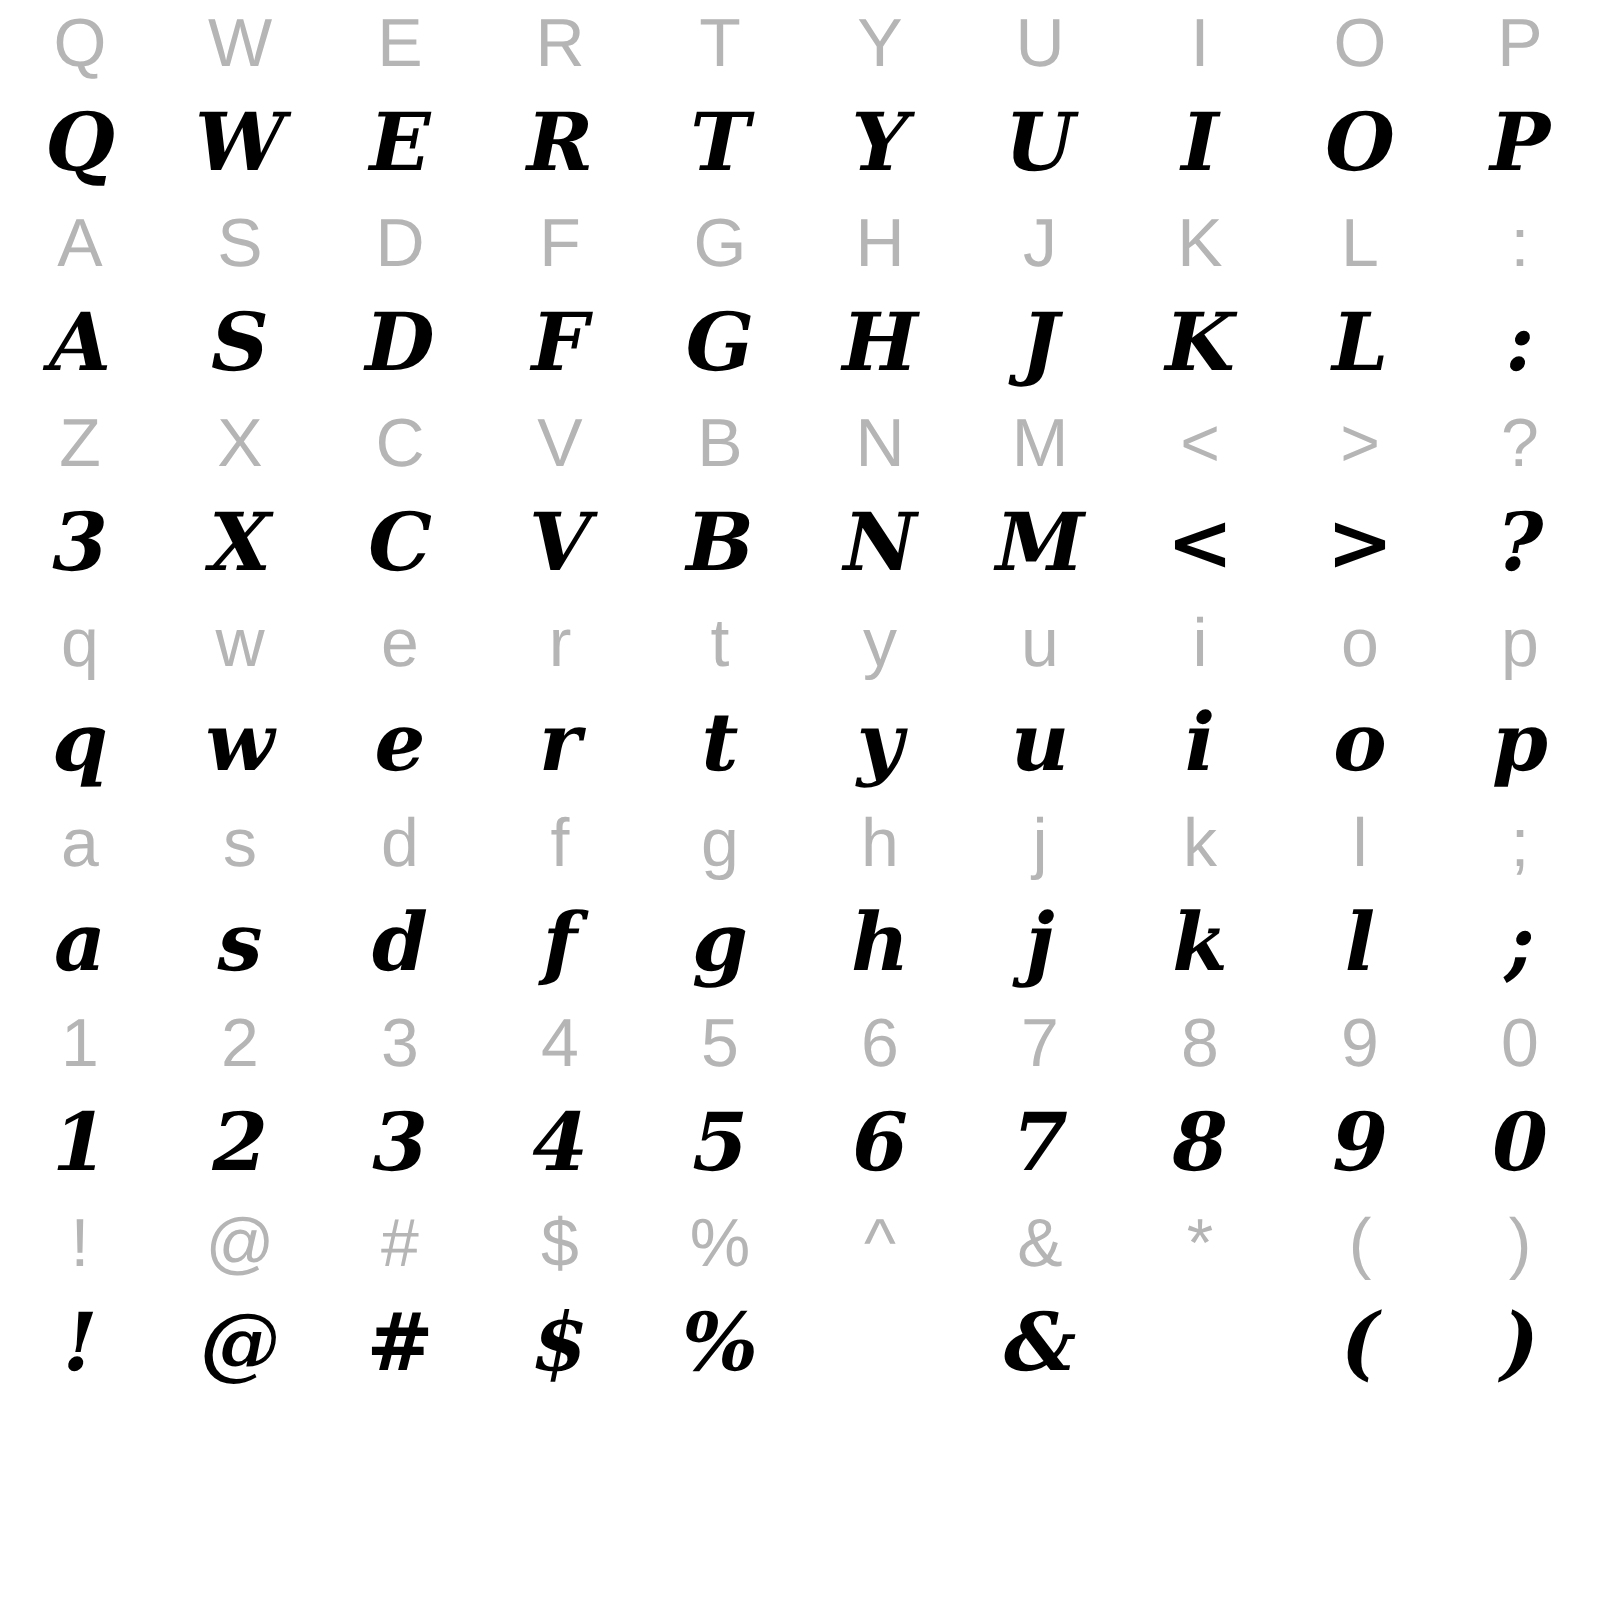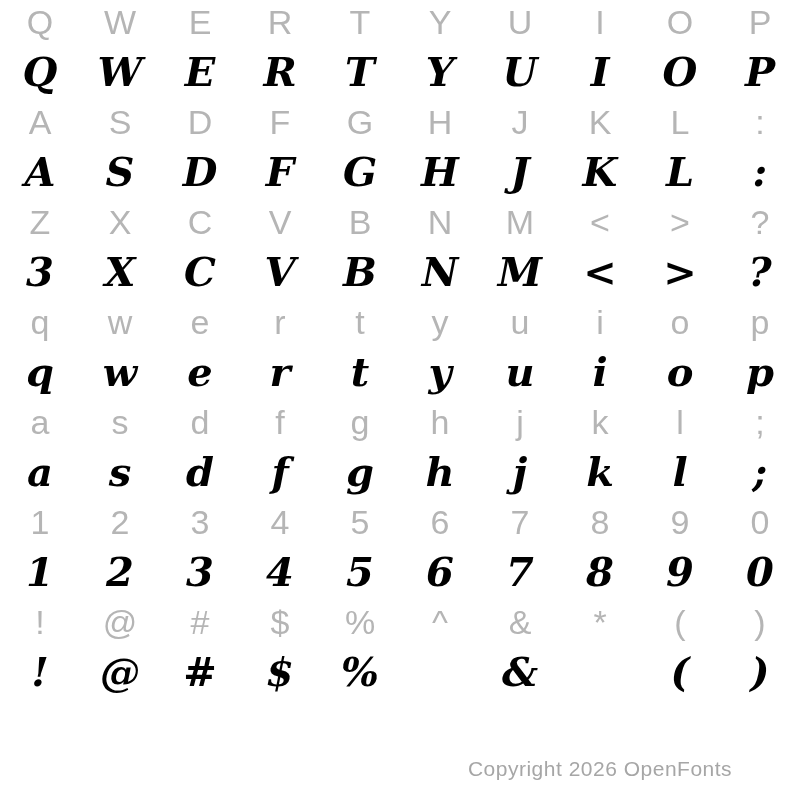--- a/index.html
+++ b/index.html
@@ -254,14 +254,13 @@
           <span class="cell">$</span>
           <span class="cell">%</span>
           <span class="cell"></span>
           <span class="cell">&amp;</span>
           <span class="cell"></span>
           <span class="cell">(</span>
           <span class="cell">)</span>
         </div>
       </div>
     </div>
-  <div class="footer">Copyright 2026 OpenFonts</div>
 </div>
 
 </body></html>

